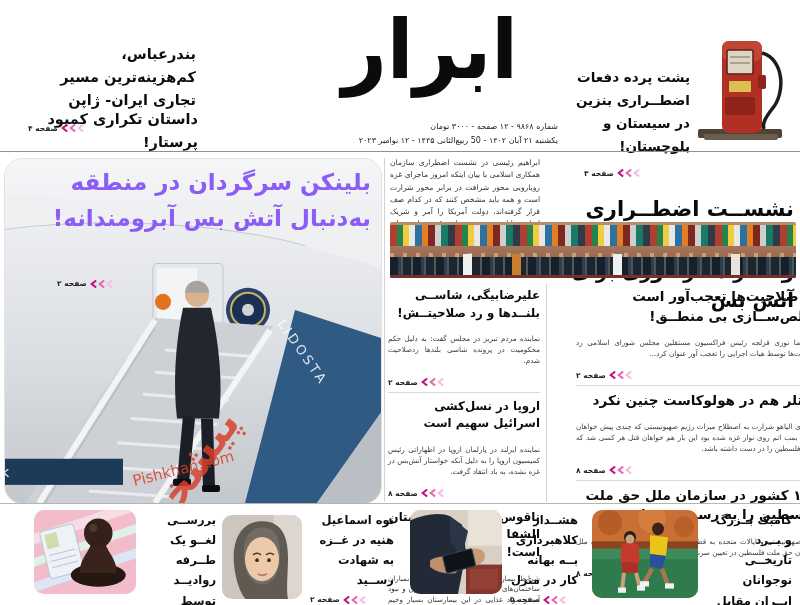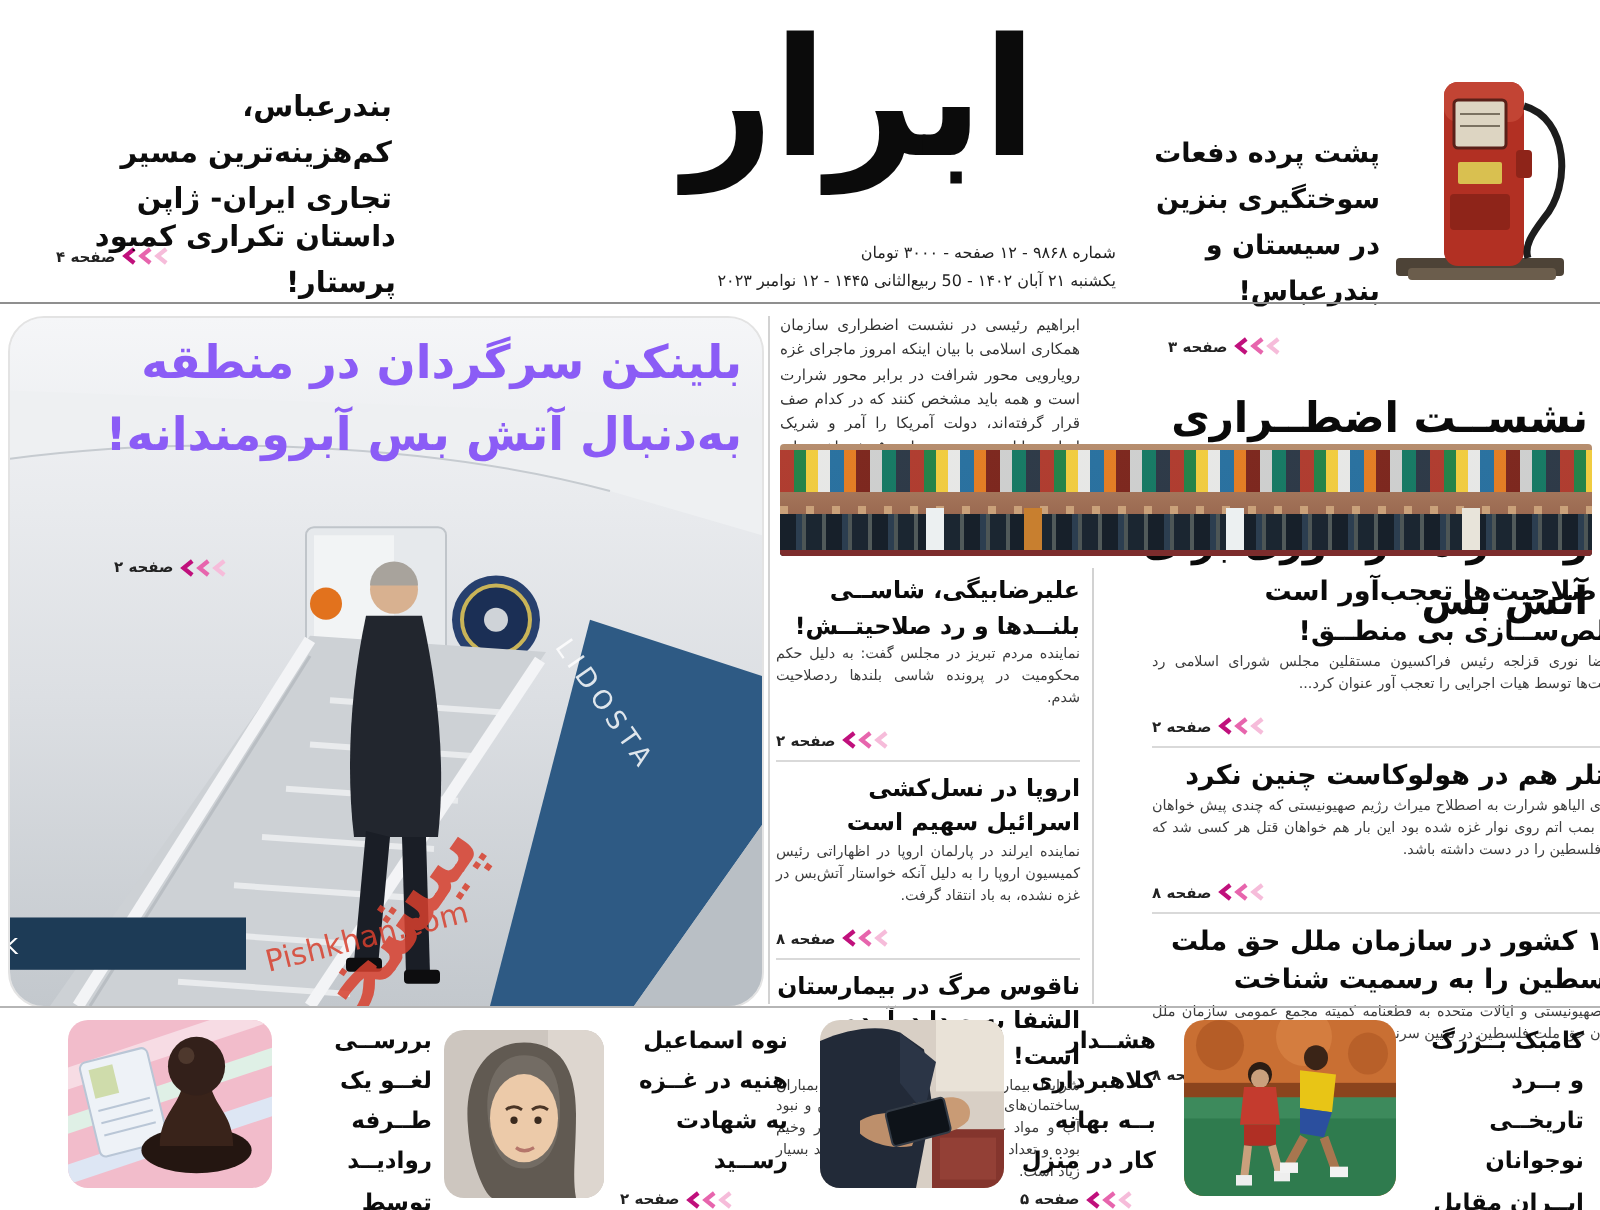--- a/index.html
+++ b/index.html
@@ -48,21 +48,21 @@
      background:repeating-linear-gradient(90deg,#17202a 0 8px,#2c3e50 8px 11px,#4d5656 11px 13px,#1b2631 13px 21px,#515a5a 21px 23px);}
   .robe{position:absolute;bottom:0;height:24px;width:9px;}
   .carpet{position:absolute;bottom:0;left:0;right:0;height:3px;background:#7d2c2c;}
 
   
   .col .story{padding:5px 0 3px;}
   .col .story + .story{border-top:1px solid #d9d9d9;}
   .story-h{font-weight:bold;text-align:right;color:#0b0b0b;}
   .rcol .story-h{font-size:13.5px;line-height:1.45;}
   .mcol .story-h{font-size:11.8px;line-height:1.5;}
-  .story-sum{font-size:7.2px;line-height:1.5;color:#3d3d3d;text-align:justify;margin-top:0;}
+  .story-sum{font-size:7.2px;line-height:1.5;color:#3d3d3d;text-align:justify;margin-top:12px;}
 
   
   .blk-card{left:4px;top:158px;width:376px;height:344px;border:1px solid #e3e3e3;border-radius:18px;
             overflow:hidden;background:#f2f3f5;}
   .blk-card svg.fill{position:absolute;inset:0;width:100%;height:100%;}
   .blk-head{position:absolute;top:6px;right:10px;width:348px;text-align:right;font-weight:bold;
             font-size:23px;line-height:1.55;color:#8b5cf6;}
   .blk-mark{position:absolute;left:52px;top:112px;}
 
   
@@ -118,21 +118,21 @@
             </svg>
           <svg class="ch" viewBox="0 0 8 10">
               <path d="M7 1 L2 5 L7 9" stroke="#f6bcda" stroke-width="2.4" fill="none"></path>
             </svg>
         </span>
       </span>
     </div>
   </div>
 
   <div class="abs" style="left:560px;top:66px;width:130px;">
-    <div class="fuel-head">پشت پرده دفعات سوختگیری بنزین در سیستان و بندرعباس!</div>
+    <div class="fuel-head">پشت پرده دفعات اضطــراری بنزین در سیستان و بلوچستان!</div>
     <div class="pmrow" style="padding-left:24px;">
       <span class="pmark">
         <span class="pm-label">صفحه ۳</span>
         <span class="chevs">
           <svg class="ch" viewBox="0 0 8 10">
               <path d="M7 1 L2 5 L7 9" stroke="#c0107c" stroke-width="2.4" fill="none"></path>
             </svg>
           <svg class="ch" viewBox="0 0 8 10">
               <path d="M7 1 L2 5 L7 9" stroke="#e765ad" stroke-width="2.4" fill="none"></path>
             </svg>

